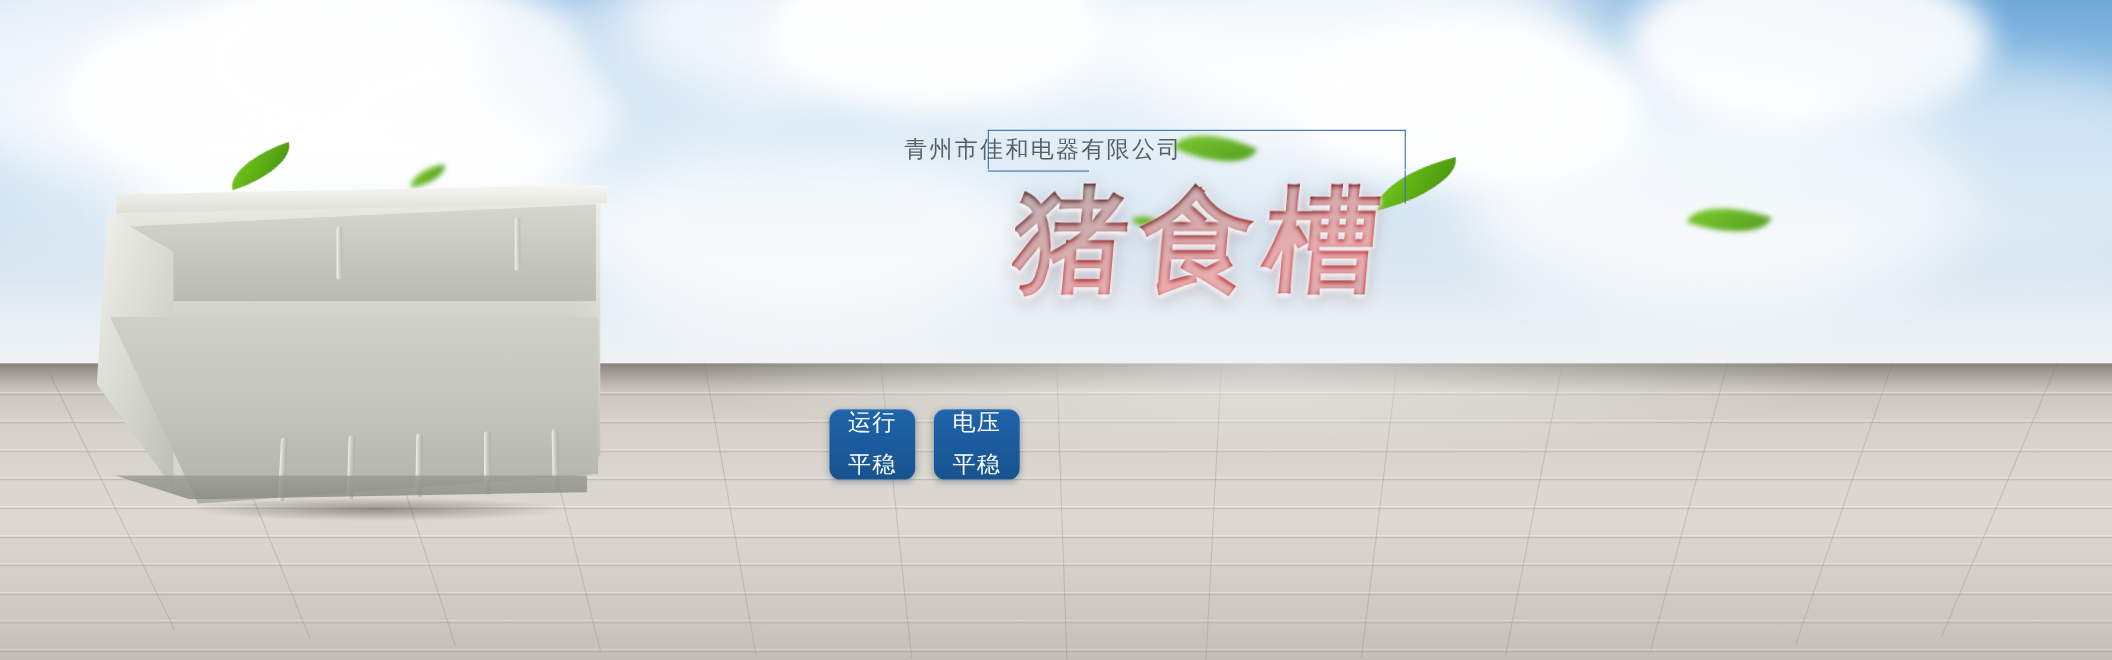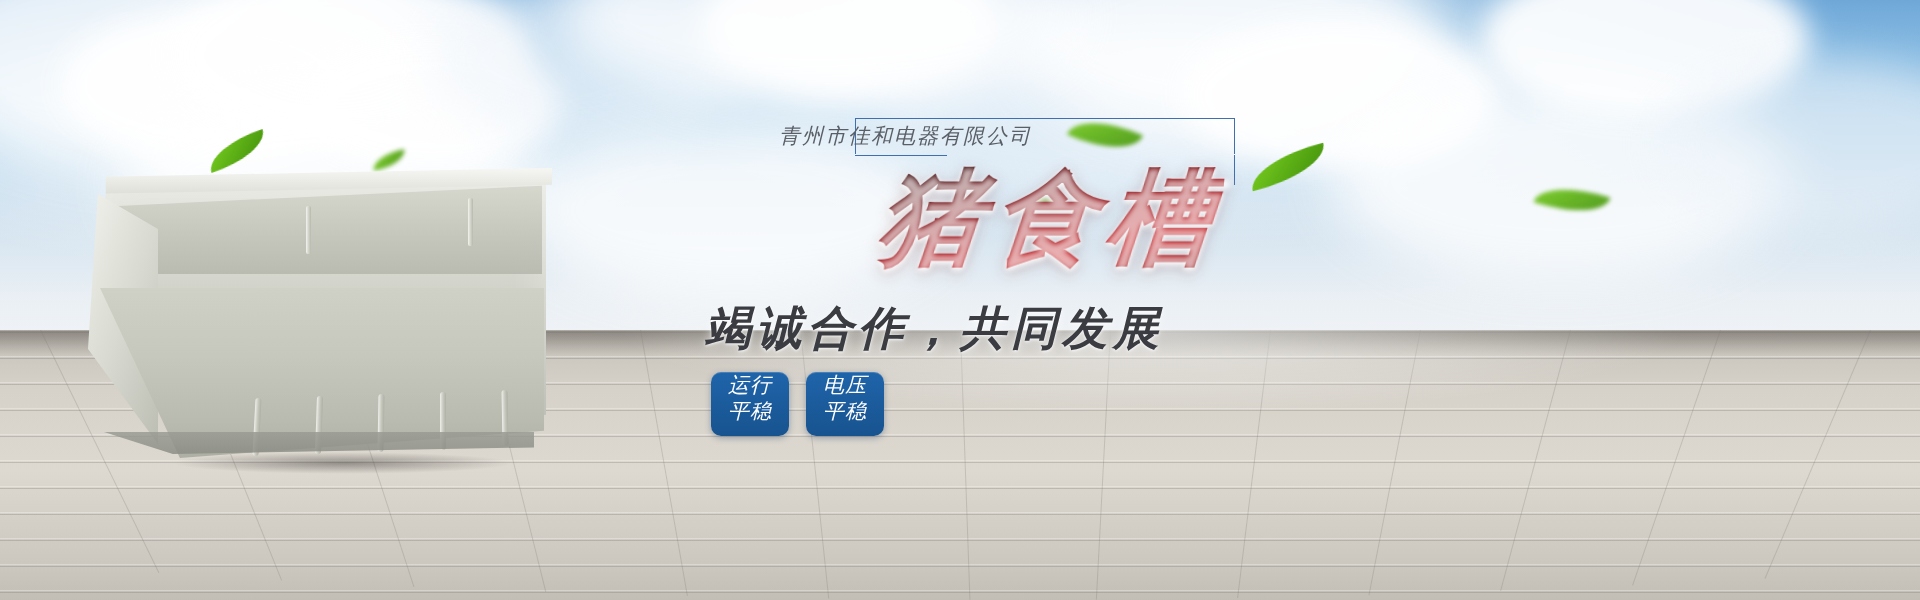--- a/index.html
+++ b/index.html
@@ -95,21 +95,21 @@
     background:linear-gradient(to bottom,#9a9c93,#8b8d84);
     clip-path: polygon(0% 0%, 100% 0%, 100% 70%, 16% 100%);
     opacity:.85;
   }
   .trough-shadow{
     position:absolute; left:30px; top:288px; width:470px; height:30px;
     background:radial-gradient(ellipse 235px 15px at 50% 50%, rgba(60,57,52,.45), rgba(60,57,52,0) 72%);
   }
 
   
-  .content{ position:absolute; left:683px; top:100px; width:700px; height:440px;font-style:italic; }
+  .content{ position:absolute; left:726px; top:100px; width:700px; height:440px; }
 
   .frame-wrap{ position:absolute; left:172px; top:18px; width:380px; height:52px; }
   .frame-box{
     position:absolute; left:0; top:0; width:380px; height:36px;
     border:1px solid #3f6fae; border-bottom:none;
   }
   .frame-box::before{
     content:""; position:absolute; left:-1px; top:36px; width:92px; height:1px; background:#3f6fae;
   }
   .frame-box::after{
@@ -137,21 +137,21 @@
     font-size:46px; font-weight:700; letter-spacing:5px;
     color:#3a3c42; white-space:nowrap;
     text-shadow:0 1px 3px rgba(255,255,255,.85), 0 2px 10px rgba(255,255,255,.6);
   }
 
   .badges{ position:absolute; left:28px; top:272px; display:flex; gap:17px; }
   .badge{
     width:78px; height:64px; border-radius:10px;
     background:linear-gradient(to bottom,#1f64aa,#17538f);
     box-shadow:0 2px 6px rgba(20,50,90,.35), inset 0 1px 0 rgba(255,255,255,.18);
-    display:flex; flex-direction:column; align-items:center; justify-content:flex-start;
+    display:flex; flex-direction:column; align-items:center; justify-content:space-between;
     color:#fff; font-size:21px; line-height:1.24; letter-spacing:1px; font-weight:400;
   }
   .badge span{ display:block; white-space:nowrap; }
 </style>
 </head>
 <body>
 
 <div class="banner">
 
   <div class="sky">
@@ -260,21 +260,20 @@
   <div class="content">
 
     <div class="frame-wrap">
       <div class="frame-box"></div>
     </div>
 
     <div class="company-name">青州市佳和电器有限公司</div>
 
     <div class="calligraphy">猪食槽</div>
 
-    <div class="subtitle">竭诚合作，共同发展</div>
 
     <div class="badges">
       <div class="badge">
         <span>运行</span>
         <span>平稳</span>
       </div>
       <div class="badge">
         <span>电压</span>
         <span>平稳</span>
       </div>

